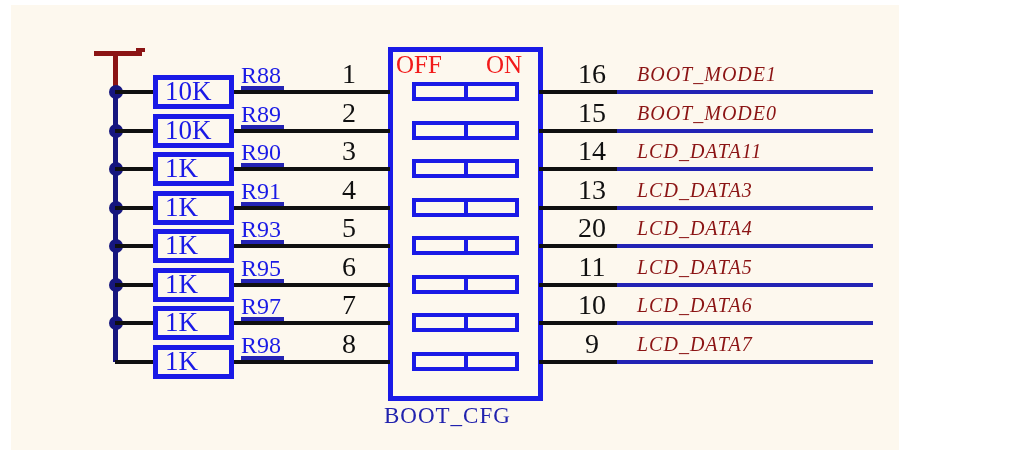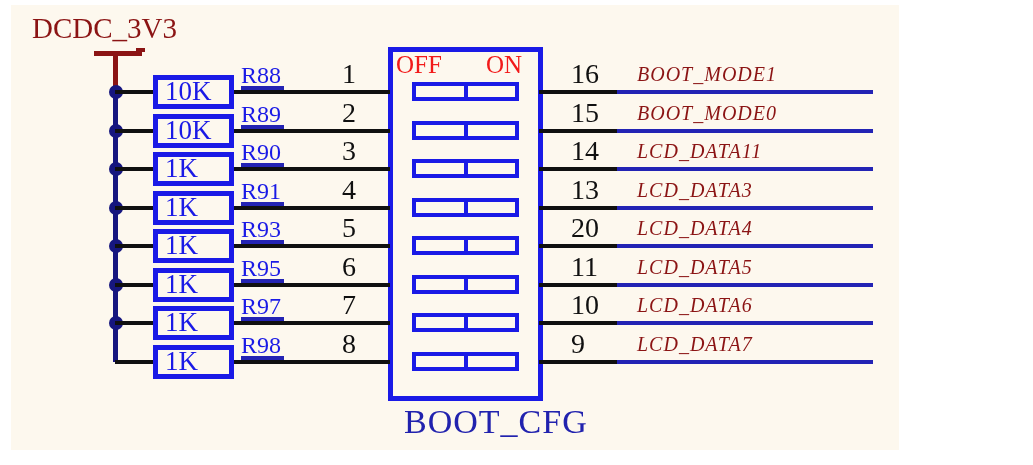--- a/index.html
+++ b/index.html
@@ -15,44 +15,43 @@
   
   .pwr-label{left:32px;top:12px;font-size:29px;color:var(--maroon);white-space:nowrap;}
   .pwr-bar{left:94px;top:51px;width:48px;height:5px;background:var(--maroon);}
   .pwr-bar-step{left:136px;top:48px;width:9px;height:4px;background:var(--maroon);}
   .pwr-stem{left:113px;top:54px;width:5px;height:39px;background:var(--maroon);}
   .bus{left:113px;top:92px;width:5px;height:270px;background:var(--navy);}
   
   .sw-box{left:388px;top:47px;width:155px;height:354px;border:5px solid var(--blue);box-sizing:border-box;}
   .sw-off{left:396px;top:51px;font-size:25px;color:var(--red);text-align:center;}
   .sw-on{left:486px;top:51px;font-size:25px;color:var(--red);}
-  .sw-title{left:404px;top:403px;font-size:34px;color:var(--titleblue);letter-spacing:1px;white-space:nowrap;}
+  .sw-title{left:384px;top:403px;font-size:23px;color:var(--titleblue);letter-spacing:1px;white-space:nowrap;}
   
   .row{position:absolute;left:0;top:0;width:0;height:0;}
   .dot{position:absolute;left:109px;top:calc(var(--y) - 7px);width:14px;height:14px;border-radius:50%;background:var(--navy);}
   .wire{position:absolute;height:4px;top:calc(var(--y) - 2px);background:var(--black);}
   .w-stub{left:115px;width:38px;}
   .w-mid{left:234px;width:156px;}
   .w-rblack{left:539px;width:78px;}
   .w-rblue{left:617px;width:256px;background:var(--wireblue);}
   .res{position:absolute;left:153px;top:calc(var(--y) - 17px);width:81px;height:34px;border:5px solid var(--blue);box-sizing:border-box;color:var(--blue);font-size:27px;line-height:23px;padding-left:7px;}
   .des{position:absolute;left:241px;top:calc(var(--y) - 28px);font-size:24px;line-height:22px;color:var(--blue);border-bottom:4px solid var(--wireblue);padding:0 3px 0 0;white-space:nowrap;}
   .lpin{position:absolute;left:331px;top:calc(var(--y) - 32px);width:36px;text-align:center;font-size:28px;line-height:28px;color:var(--black);}
-  .rpin{position:absolute;left:571px;top:calc(var(--y) - 32px);width:42px;text-align:left;font-size:28px;line-height:28px;color:var(--black);}
+  .rpin{position:absolute;left:571px;top:calc(var(--y) - 32px);width:42px;text-align:center;font-size:28px;line-height:28px;color:var(--black);}
   .net{position:absolute;left:637px;top:calc(var(--y) - 31px);font-size:20px;line-height:27px;color:var(--maroon);letter-spacing:1px;white-space:nowrap;font-style:italic;}
   .rocker{position:absolute;left:412px;top:calc(var(--y) - 10px);width:107px;height:19px;border:4px solid var(--blue);box-sizing:border-box;}
   .rocker-divider{position:absolute;left:50%;top:0;width:4px;height:100%;margin-left:-2px;background:var(--blue);}
 </style>
 </head>
 <body style="--page: #FFFFFF; --bg: #FDF8EE; --blue: #1A1AE6; --black: #101010; --wireblue: #2323B4; --navy: #16167F; --maroon: #8B1414; --red: #F21A1A; --titleblue: #2122AE;">
 
 <div id="canvas">
   <div class="sheet abs"></div>
 
-  <div class="abs pwr-label">DCDC_3V3</div>
   <div class="abs pwr-bar"></div>
   <div class="abs pwr-bar-step"></div>
   <div class="abs pwr-stem"></div>
 
   <div class="abs bus"></div>
 
   <div class="abs sw-box"></div>
   <div class="abs sw-off">OFF</div>
   <div class="abs sw-on">ON</div>
   <div class="abs sw-title">BOOT_CFG</div>

